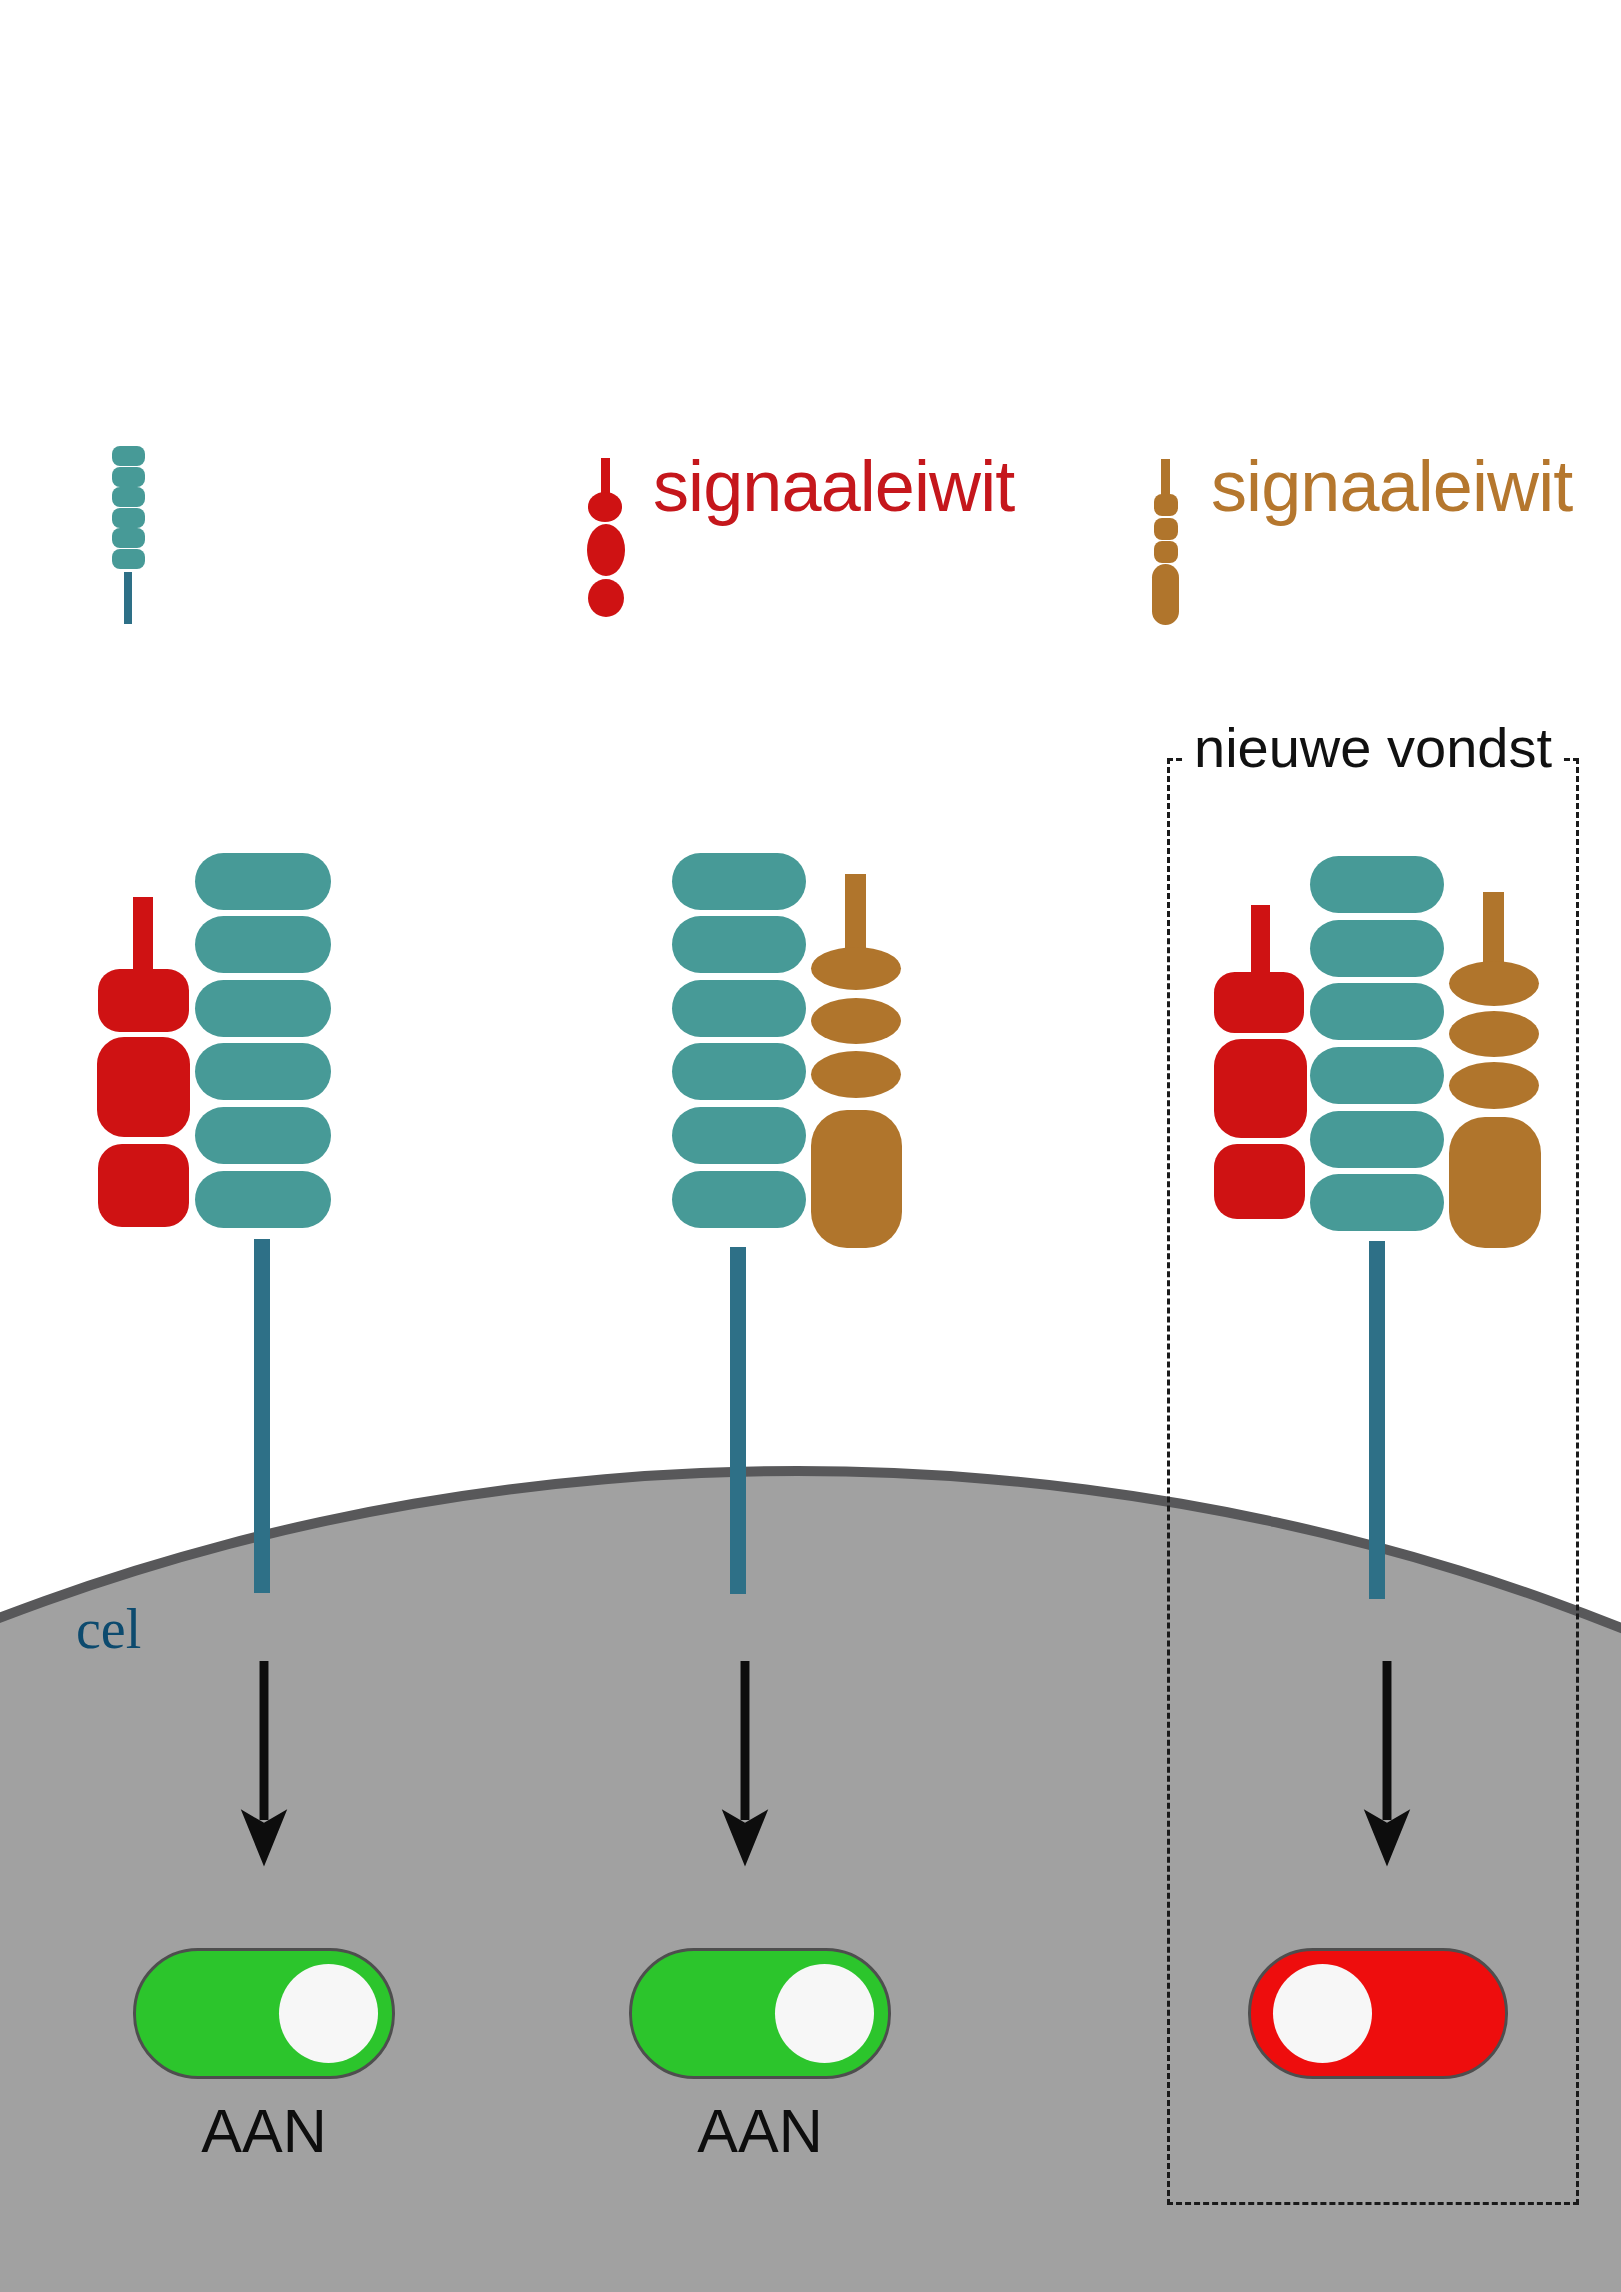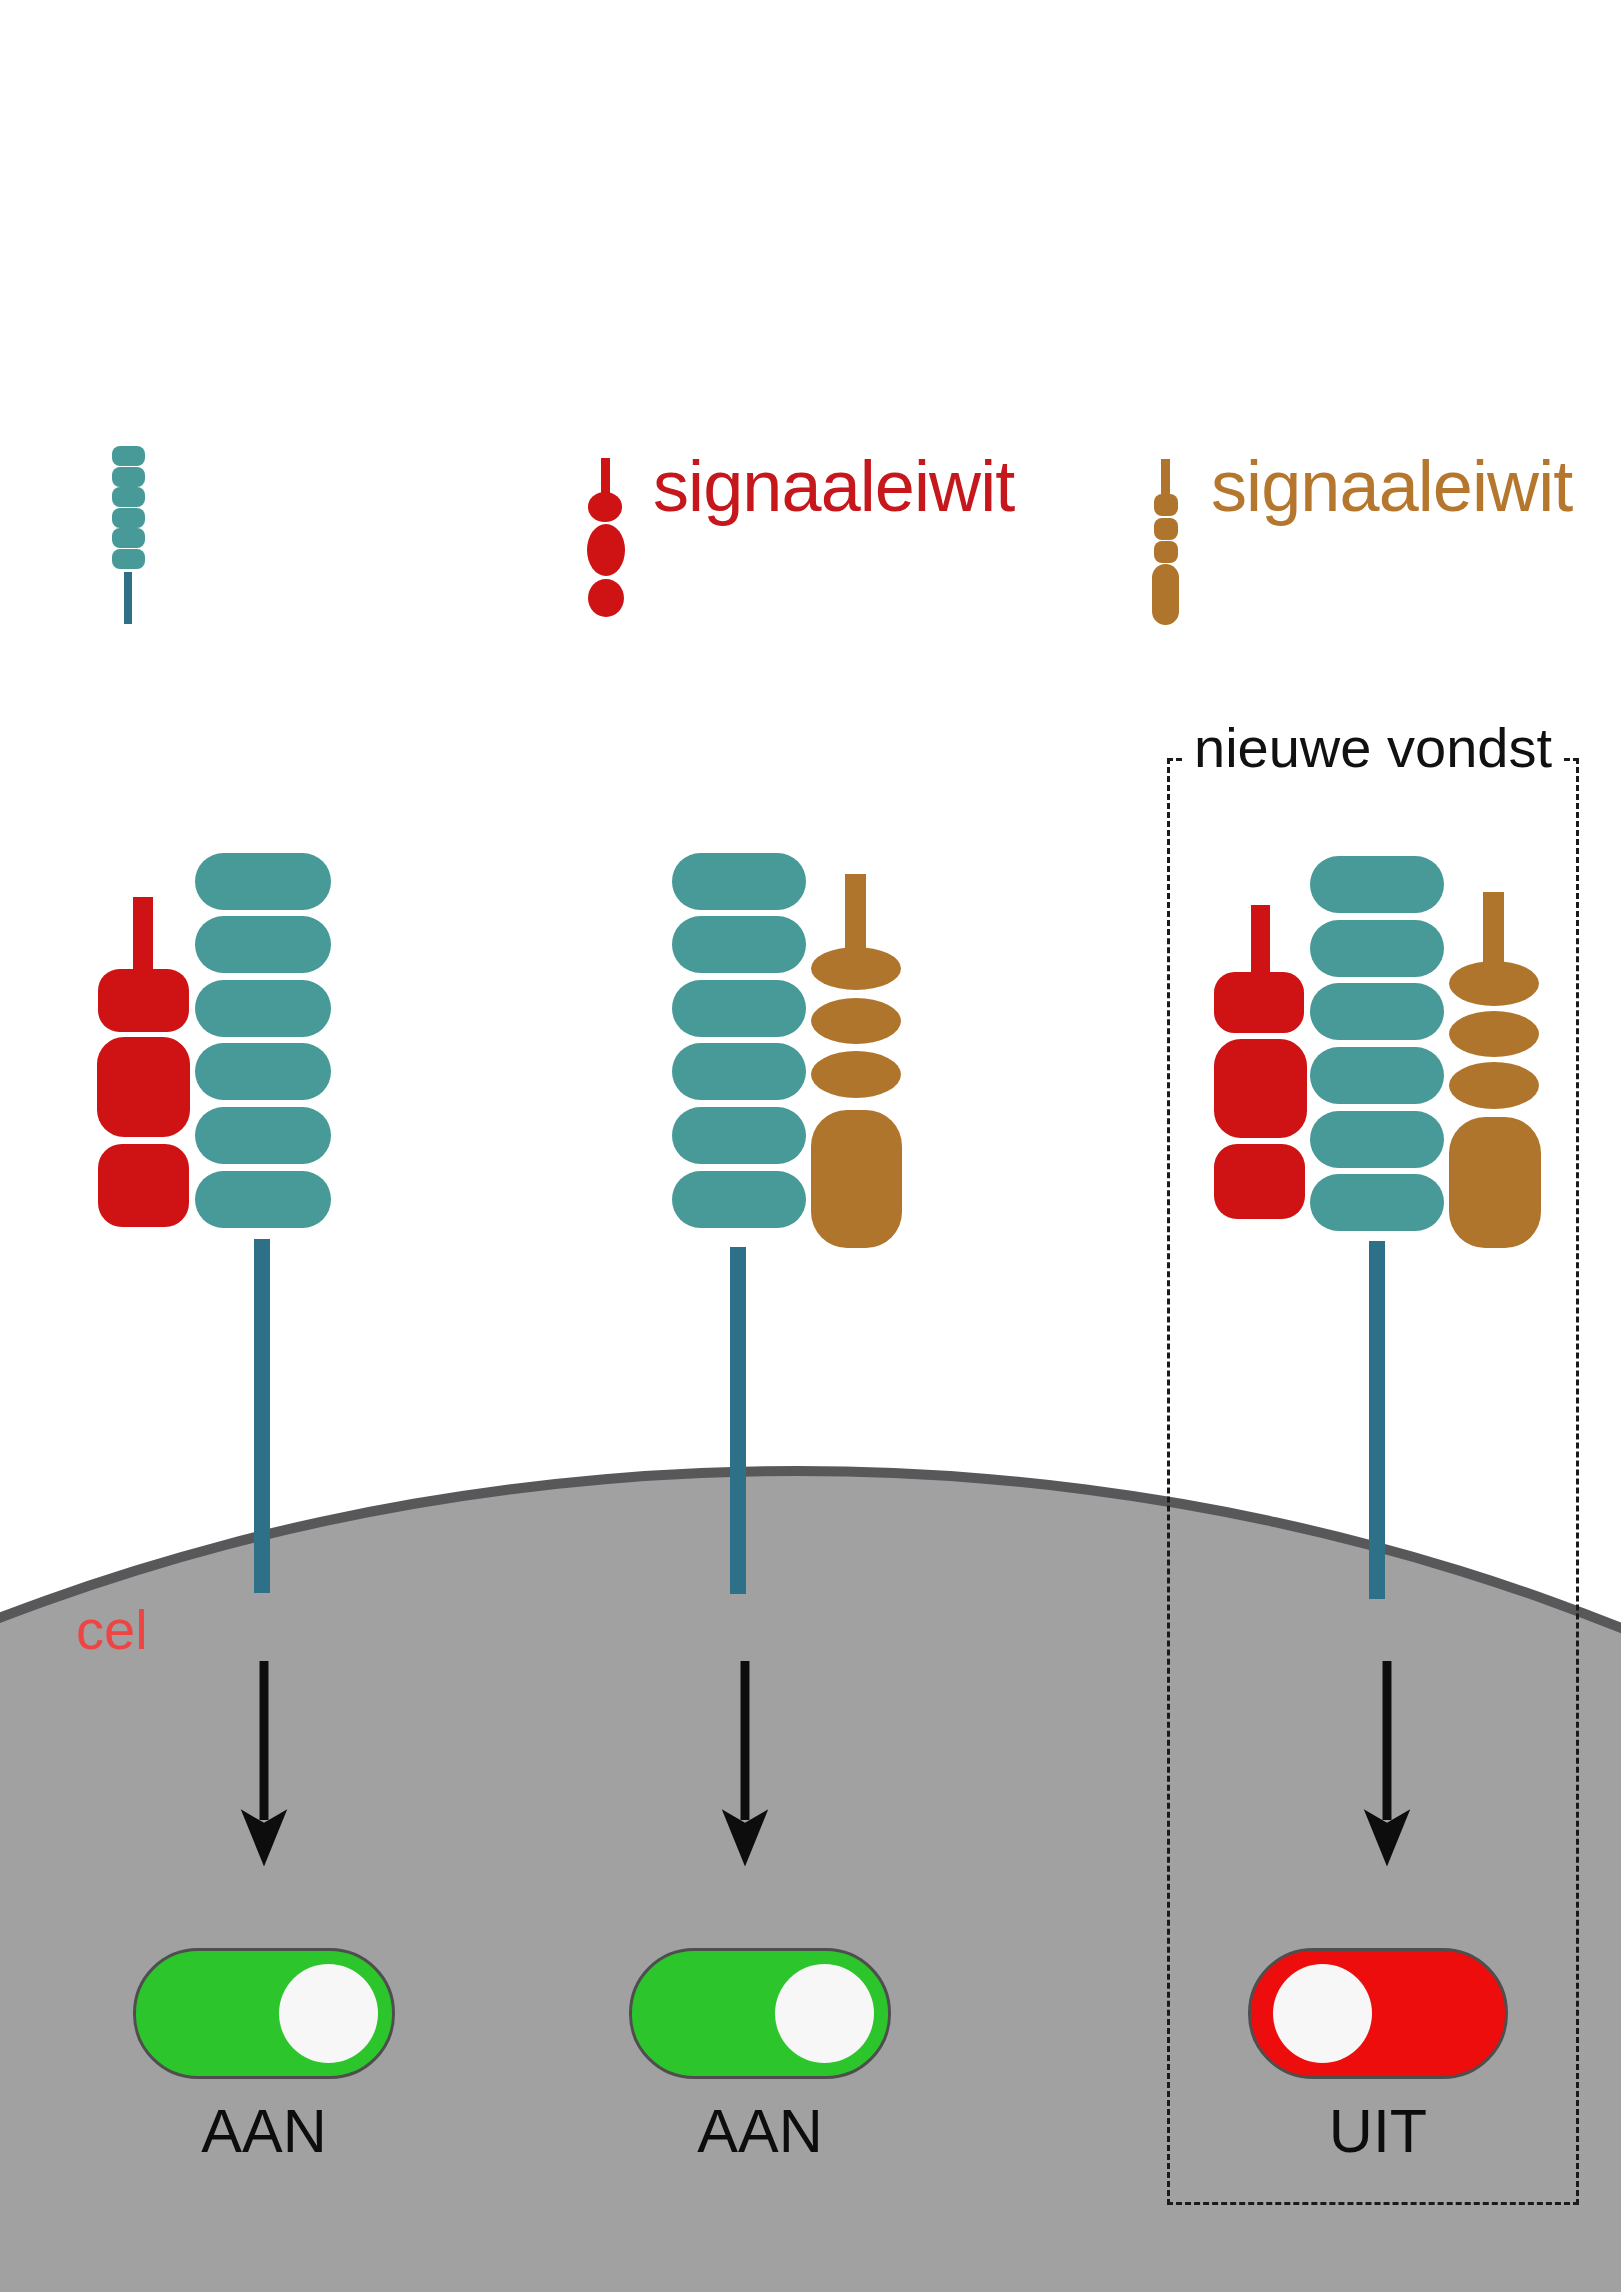--- a/index.html
+++ b/index.html
@@ -18,21 +18,21 @@
   .neo-stick{position:absolute;left:124px;top:572px;width:8px;height:52px;background:var(--teal-dark);}
   .rgm-part{position:absolute;background:var(--red);}
   .net-part{position:absolute;background:var(--brown);}
 
   
   .membrane{
     position:absolute;left:-1173px;top:1466px;width:3941px;height:3421px;
     border-radius:50%;background:var(--membrane);
     border:10.7px solid var(--membrane-border);box-sizing:border-box;
   }
-  .cel-label{position:absolute;left:76px;top:1597px;font-size:56px;color:#ef4444;}
+  .cel-label{position:absolute;left:76px;top:1597px;font-size:56px;color:#0c4a6e;font-family:Liberation Serif, serif;}
 
   
   .stem{position:absolute;width:16px;background:var(--teal-dark);}
   .bead-teal{position:absolute;height:57px;border-radius:29px;background:var(--teal);}
   .bead-red{position:absolute;background:var(--red);}
   .bead-brown{position:absolute;background:var(--brown);}
 
   
   .new-box{
     position:absolute;left:1167px;top:758px;width:412px;height:1447px;
@@ -174,16 +174,15 @@
   <div class="switch-label" style="left:133px;width:262px">AAN</div>
 
   <div class="toggle" style="left:629px;width:262px;background:var(--green-toggle)">
     <div class="knob" style="left:143px"></div>
   </div>
   <div class="switch-label" style="left:629px;width:262px">AAN</div>
 
   <div class="toggle" style="left:1248px;width:260px;background:var(--red-toggle)">
     <div class="knob" style="left:21.5px"></div>
   </div>
-  <div class="switch-label" style="left:1248px;width:260px">UIT</div>
 
 </div>
 
 
 </body></html>

